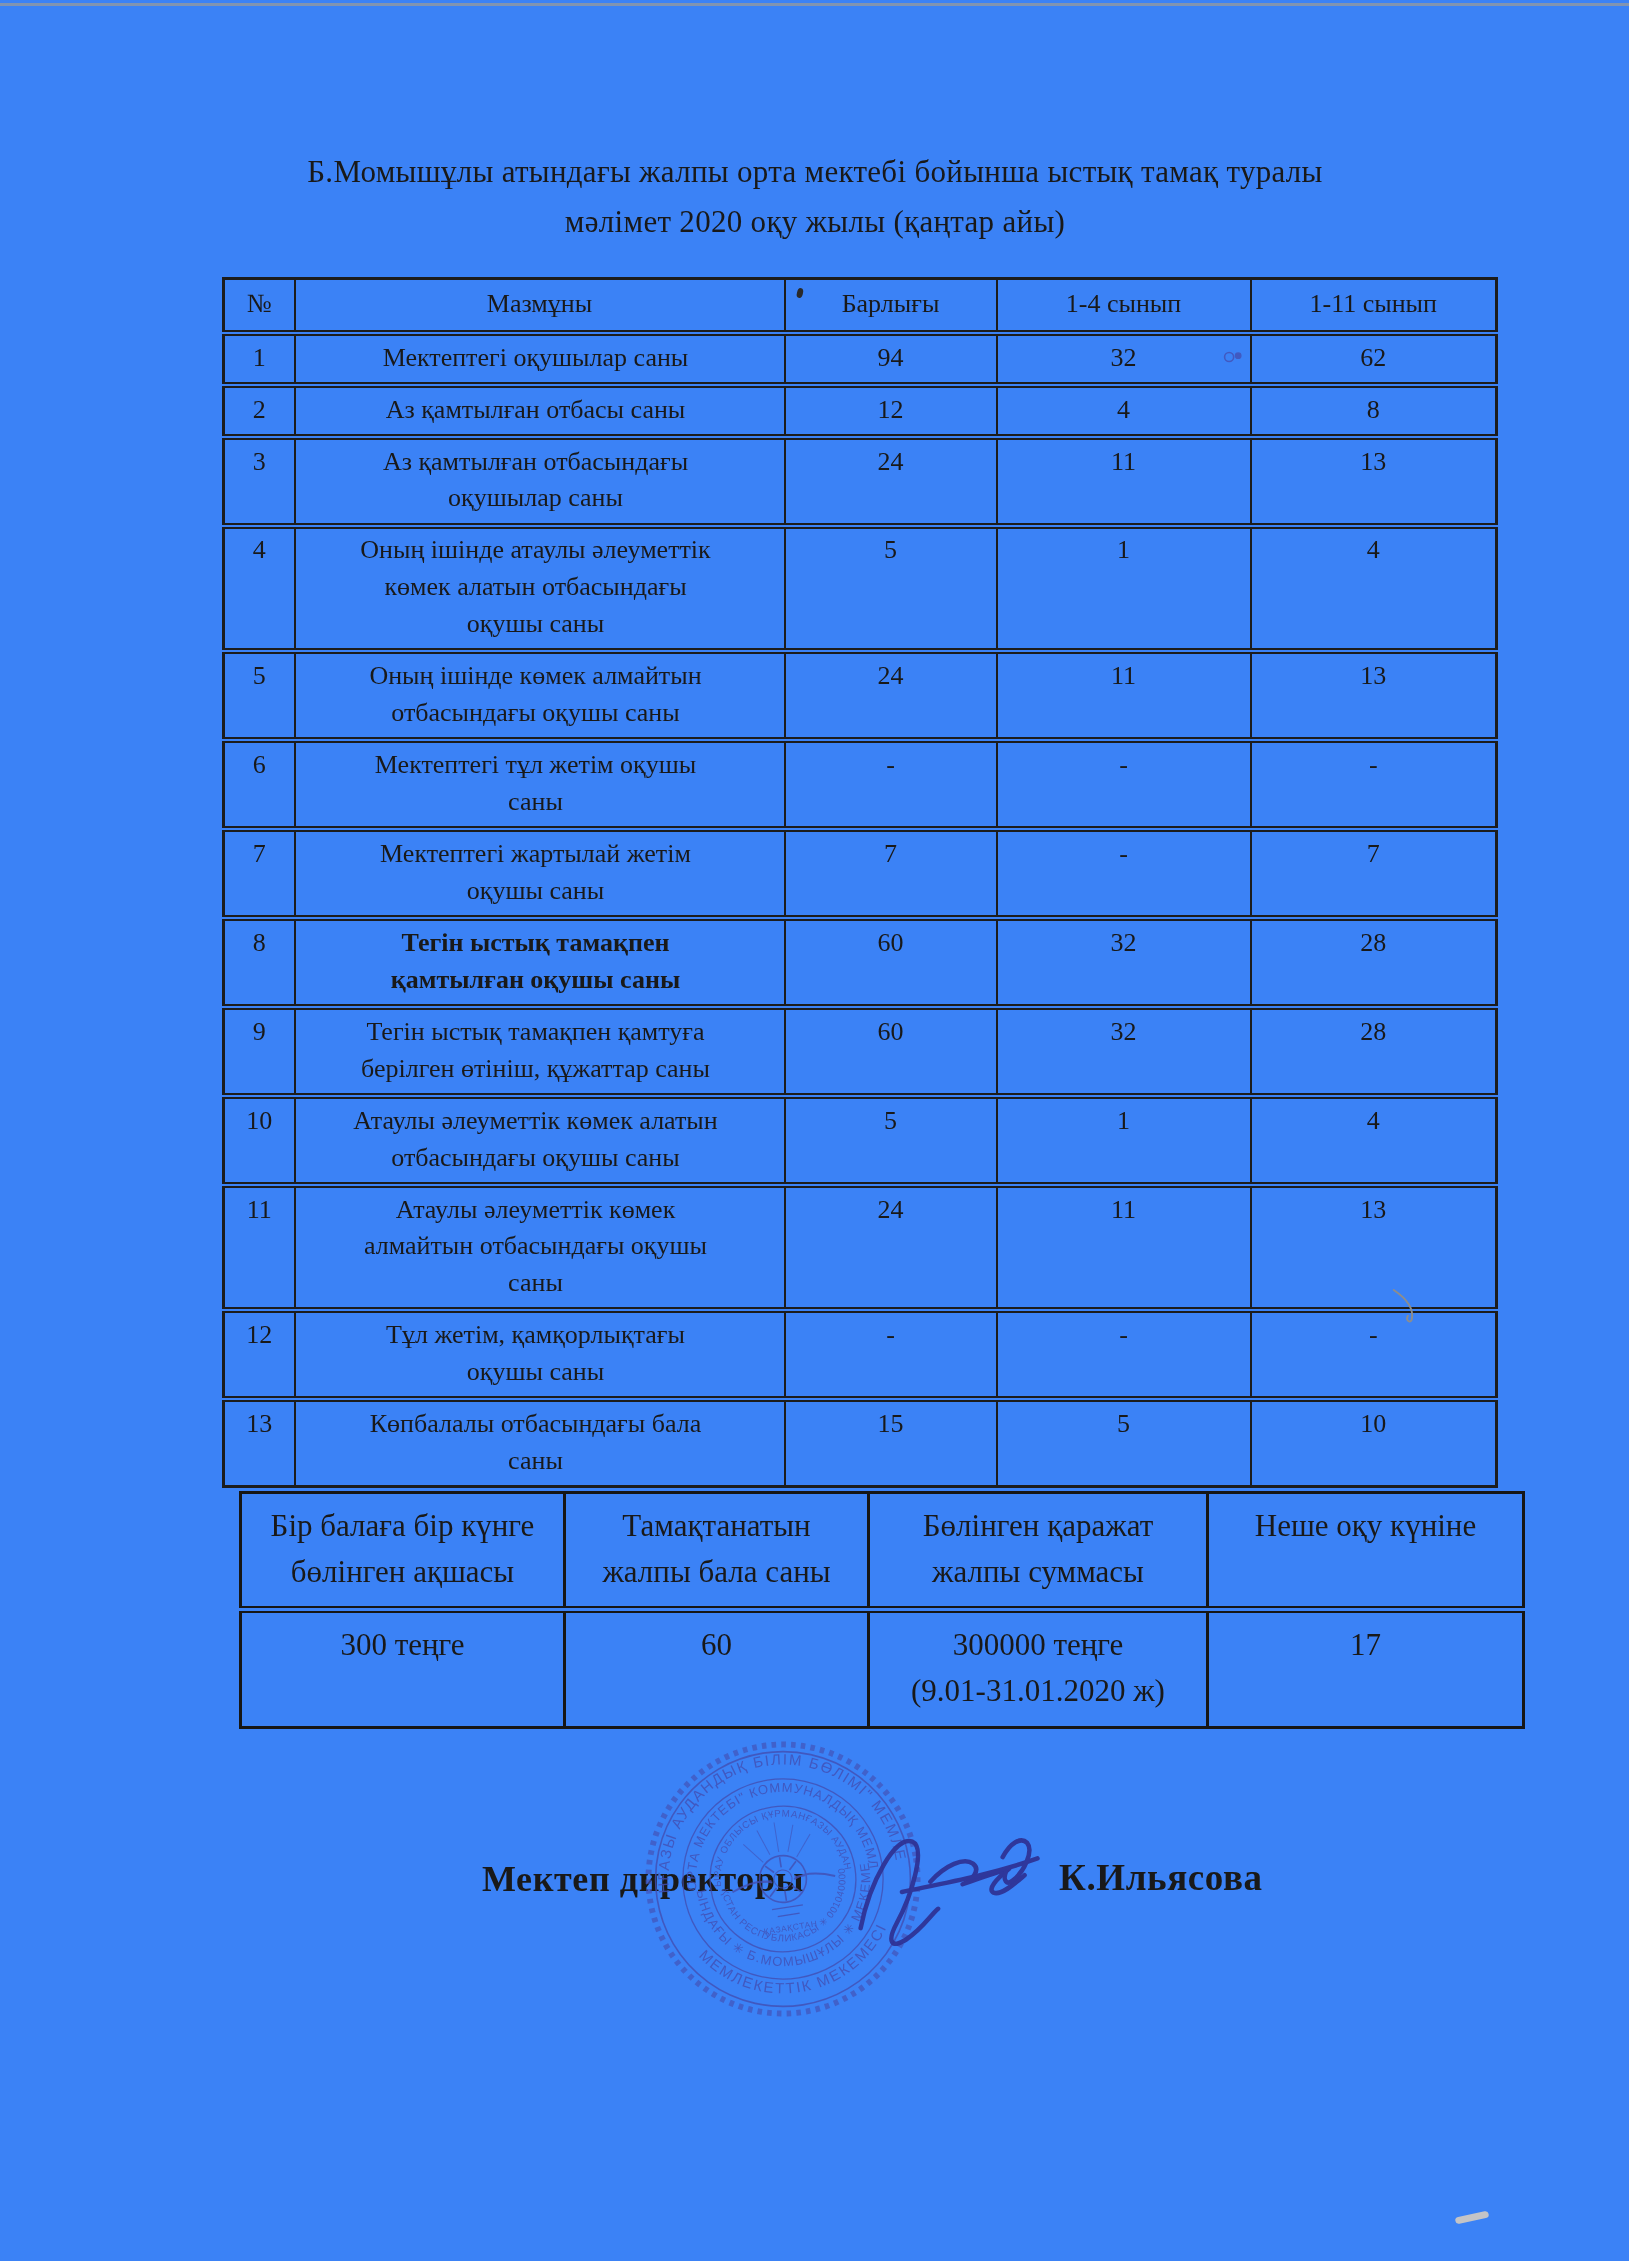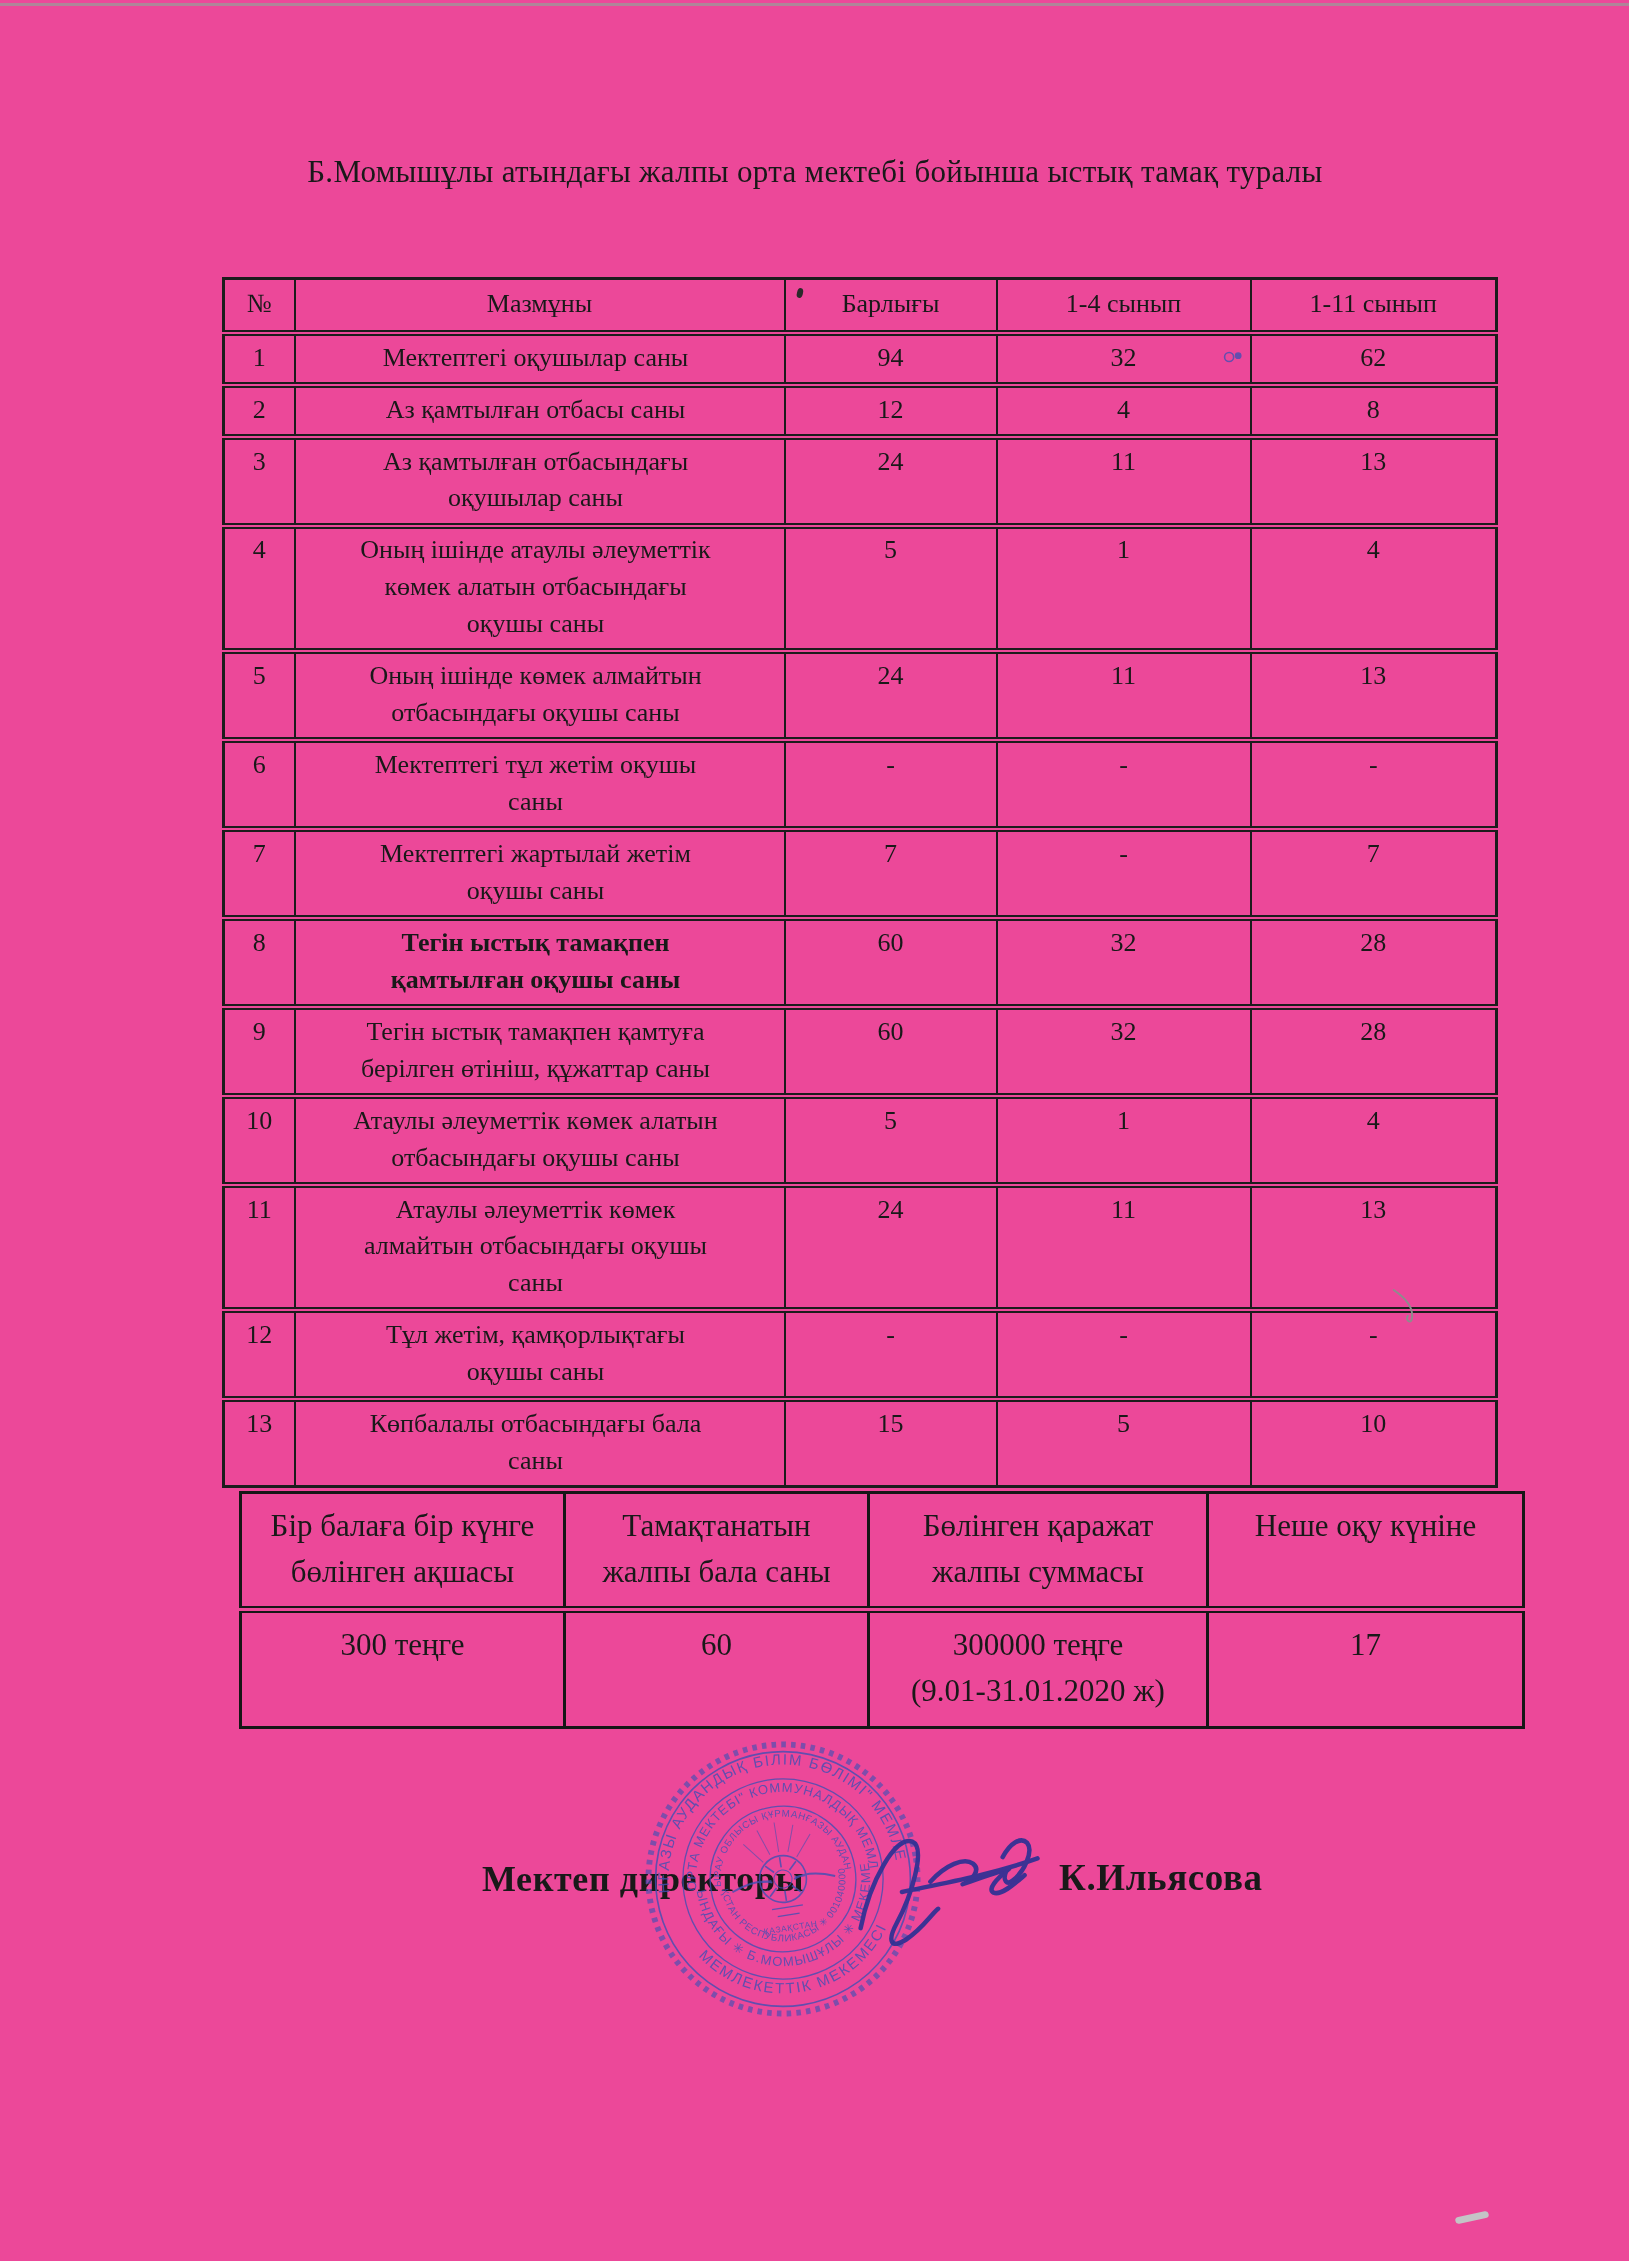--- a/index.html
+++ b/index.html
@@ -1,19 +1,19 @@
 <!DOCTYPE html>
 <html style="font-size:10.3px"><head>
 <meta charset="utf-8">
 <style>
   html,body{margin:0;padding:0;background:#e8e9eb;}
   .page{
     position:relative;
     width:1630px;height:2261px;
-    background:#ec4899;
+    background:#3b82f6;
     overflow:hidden;
     font-family:"Liberation Serif","DejaVu Serif",serif;
     color:#191919;
   }
   
   .scan-topline{position:absolute;top:3.2px;left:0;width:100%;height:2.6px;background:#9a9a9a;opacity:.75;}
   .artifact-dot{position:absolute;left:797px;top:288px;width:5.8px;height:9.7px;background:#2a2a2a;border-radius:50%;transform:rotate(14deg);}
   .artifact-blue{position:absolute;left:1222px;top:346px;}
   .artifact-squiggle{position:absolute;left:1386px;top:1286px;}
   .artifact-smudge{position:absolute;left:1455px;top:2214px;width:34px;height:7px;background:#c4c4c6;border-radius:3.9px;transform:rotate(-12deg);}
@@ -89,20 +89,21 @@
 </style>
 </head>
 <body>
 
 <div class="page">
 
   <div class="scan-topline"></div>
 
   <div class="title">
     <div>Б.Момышұлы атындағы жалпы орта мектебі бойынша ыстық тамақ туралы</div>
+    <div>мәлімет 2020 оқу жылы (қаңтар айы)</div>
   </div>
 
   <table class="t1">
     <colgroup>
       <col style="width:71px">
         <col style="width:490px">
         <col style="width:212px">
         <col style="width:254px">
         <col style="width:246px">
     </colgroup>

